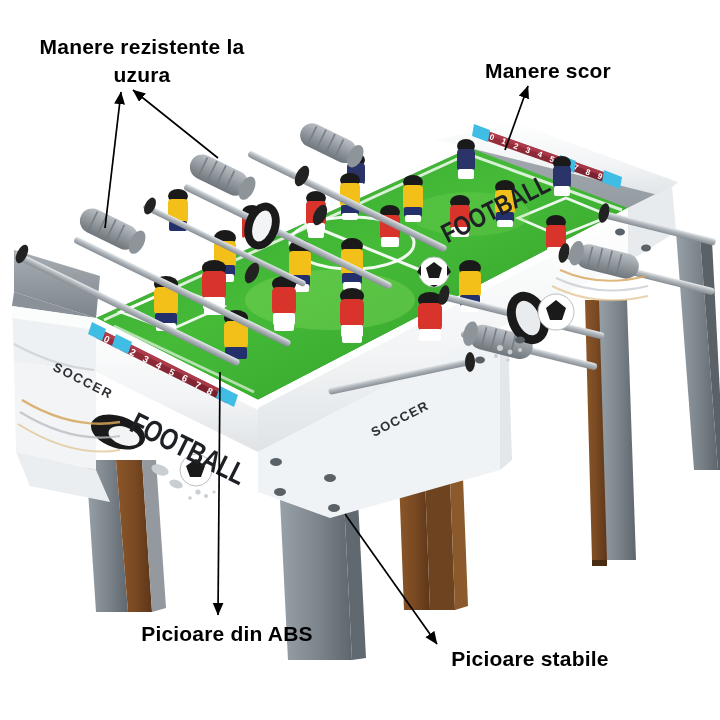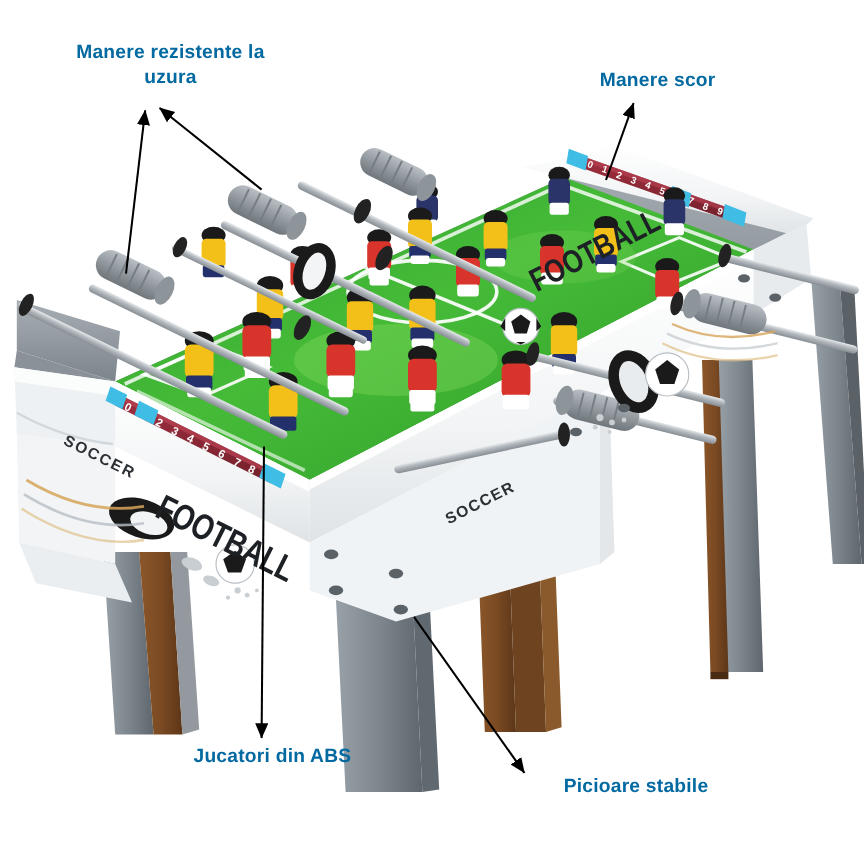--- a/index.html
+++ b/index.html
@@ -10,22 +10,22 @@
     font-family:"Liberation Sans", sans-serif;
     overflow:hidden;
     position:relative;
   }
   #stage{position:absolute;inset:0;width:720px;height:720px;}
 
   .anno{
     position:absolute;
     font-family:"Liberation Sans", sans-serif;
     font-weight:bold;
-    font-size:16px;
-    color:#0369a1;
+    font-size:21px;
+    color:#000000;
     letter-spacing:0.2px;
     text-align:center;
     line-height:1.32;
     white-space:pre-line;
     user-select:none;
   }
   #lbl-handles{left:36px;top:33px;width:212px;}
   #lbl-score{left:462px;top:57px;width:172px;}
   #lbl-players{left:118px;top:620px;width:218px;}
   #lbl-legs{left:430px;top:645px;width:200px;}
@@ -511,16 +511,16 @@
       <line x1="218" y1="158" x2="133" y2="90"></line>
       <line x1="505" y1="150" x2="528" y2="86"></line>
       <line x1="220" y1="372" x2="218" y2="615"></line>
       <line x1="345" y1="514" x2="437" y2="644"></line>
     </g>
   </svg>
 
   <div class="anno" id="lbl-handles">Manere rezistente la
 uzura</div>
   <div class="anno" id="lbl-score">Manere scor</div>
-  <div class="anno" id="lbl-players">Jucatori din ABS</div>
+  <div class="anno" id="lbl-players">Picioare din ABS</div>
   <div class="anno" id="lbl-legs">Picioare stabile</div>
 
 </div>
 
 </body></html>

